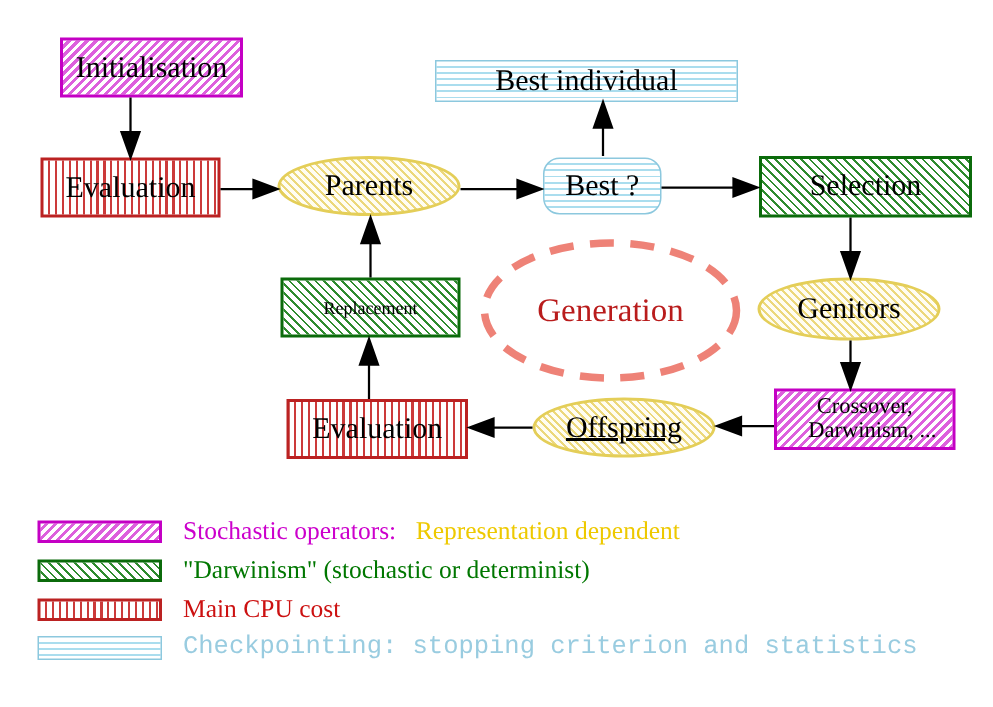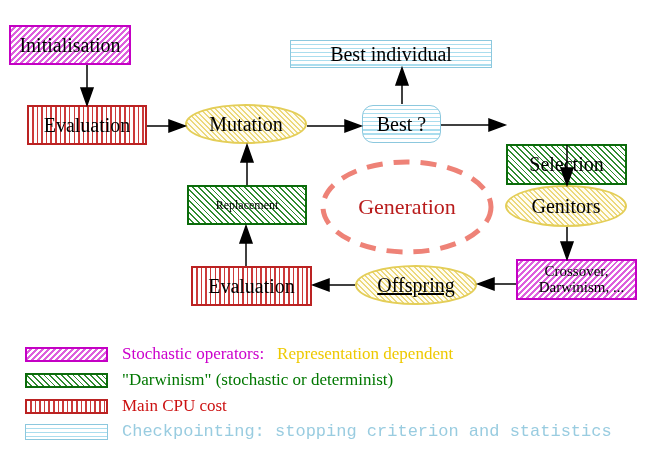--- a/index.html
+++ b/index.html
@@ -29,26 +29,26 @@
     border:1px solid #8cc8de;
   }
   .hatch-yellow{
     background:repeating-linear-gradient(45deg,#fffdf2 0 2.3px,#ecd87c 2.3px 3.7px);
     border:2px solid #e4ce58;
   }
   .ellipse{border-radius:50%;}
   .rounded{border-radius:11px;}
 
   
-  #n-init        {left:9px; top:25px;  width:122px;height:40px;}
+  #n-init        {left:40px; top:25px;  width:122px;height:40px;}
   #n-eval-top    {left:27px; top:105px; width:120px;height:40px;}
   #n-best        {left:290px;top:40px;  width:202px;height:28px;}
   #n-parents     {left:185px;top:104px; width:122px;height:40px;}
   #n-stop        {left:362px;top:105px; width:79px; height:38px;}
-  #n-selection   {left:506px;top:104px; width:121px;height:41px;margin-top:40px;}
+  #n-selection   {left:506px;top:104px; width:142px;height:41px;}
   #n-replacement {left:187px;top:185px; width:120px;height:40px;font-size:12px;}
   #n-genitors    {left:505px;top:185px; width:122px;height:42px;}
   #n-crossover   {left:516px;top:259px; width:121px;height:41px;font-size:15px;}
   #n-offspring   {left:355px;top:265px; width:122px;height:40px;text-decoration:underline;}
   #n-eval-bot    {left:191px;top:266px; width:121px;height:40px;}
   #n-crossover .l2{padding-left:10px;}
 
   #generation-label{
     position:absolute;left:323px;top:194px;width:168px;text-align:center;
     font-size:22px;color:#b91c1c;
@@ -71,21 +71,21 @@
 <body>
 
 <div id="canvas">
 
   <div class="node hatch-magenta" id="n-init">Initialisation</div>
 
   <div class="node stripe-red" id="n-eval-top">Evaluation</div>
 
   <div class="node stripe-cyan" id="n-best">Best individual</div>
 
-  <div class="node hatch-yellow ellipse" id="n-parents">Mutation</div>
+  <div class="node hatch-yellow ellipse" id="n-parents">Parents</div>
 
   <div class="node stripe-cyan rounded" id="n-stop">Best ?</div>
 
   <div class="node hatch-green" id="n-selection">Selection</div>
 
   <div class="node hatch-green" id="n-replacement">Replacement</div>
 
   <div class="node hatch-yellow ellipse" id="n-genitors">Genitors</div>
 
   <div class="node hatch-magenta" id="n-crossover">

